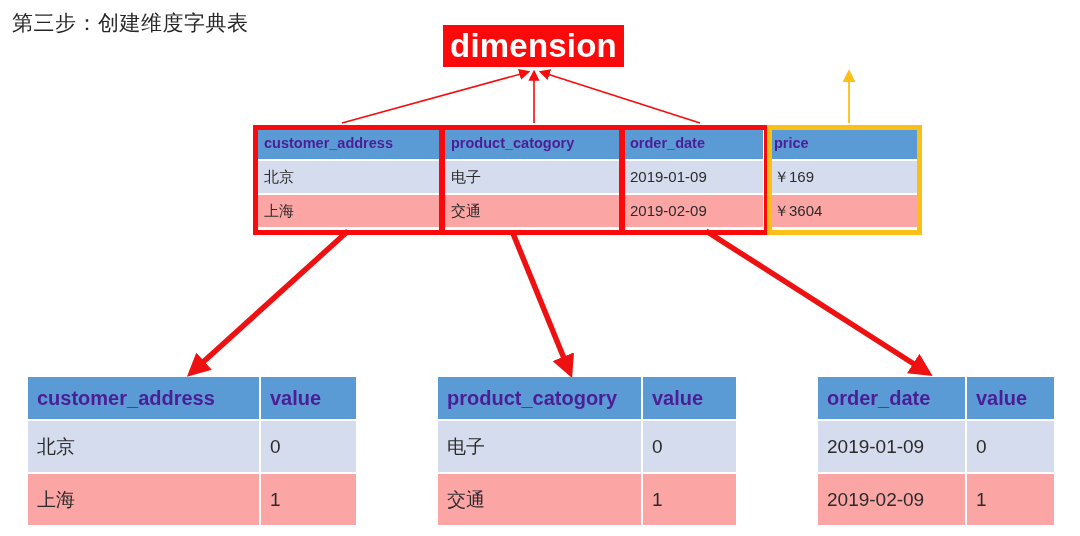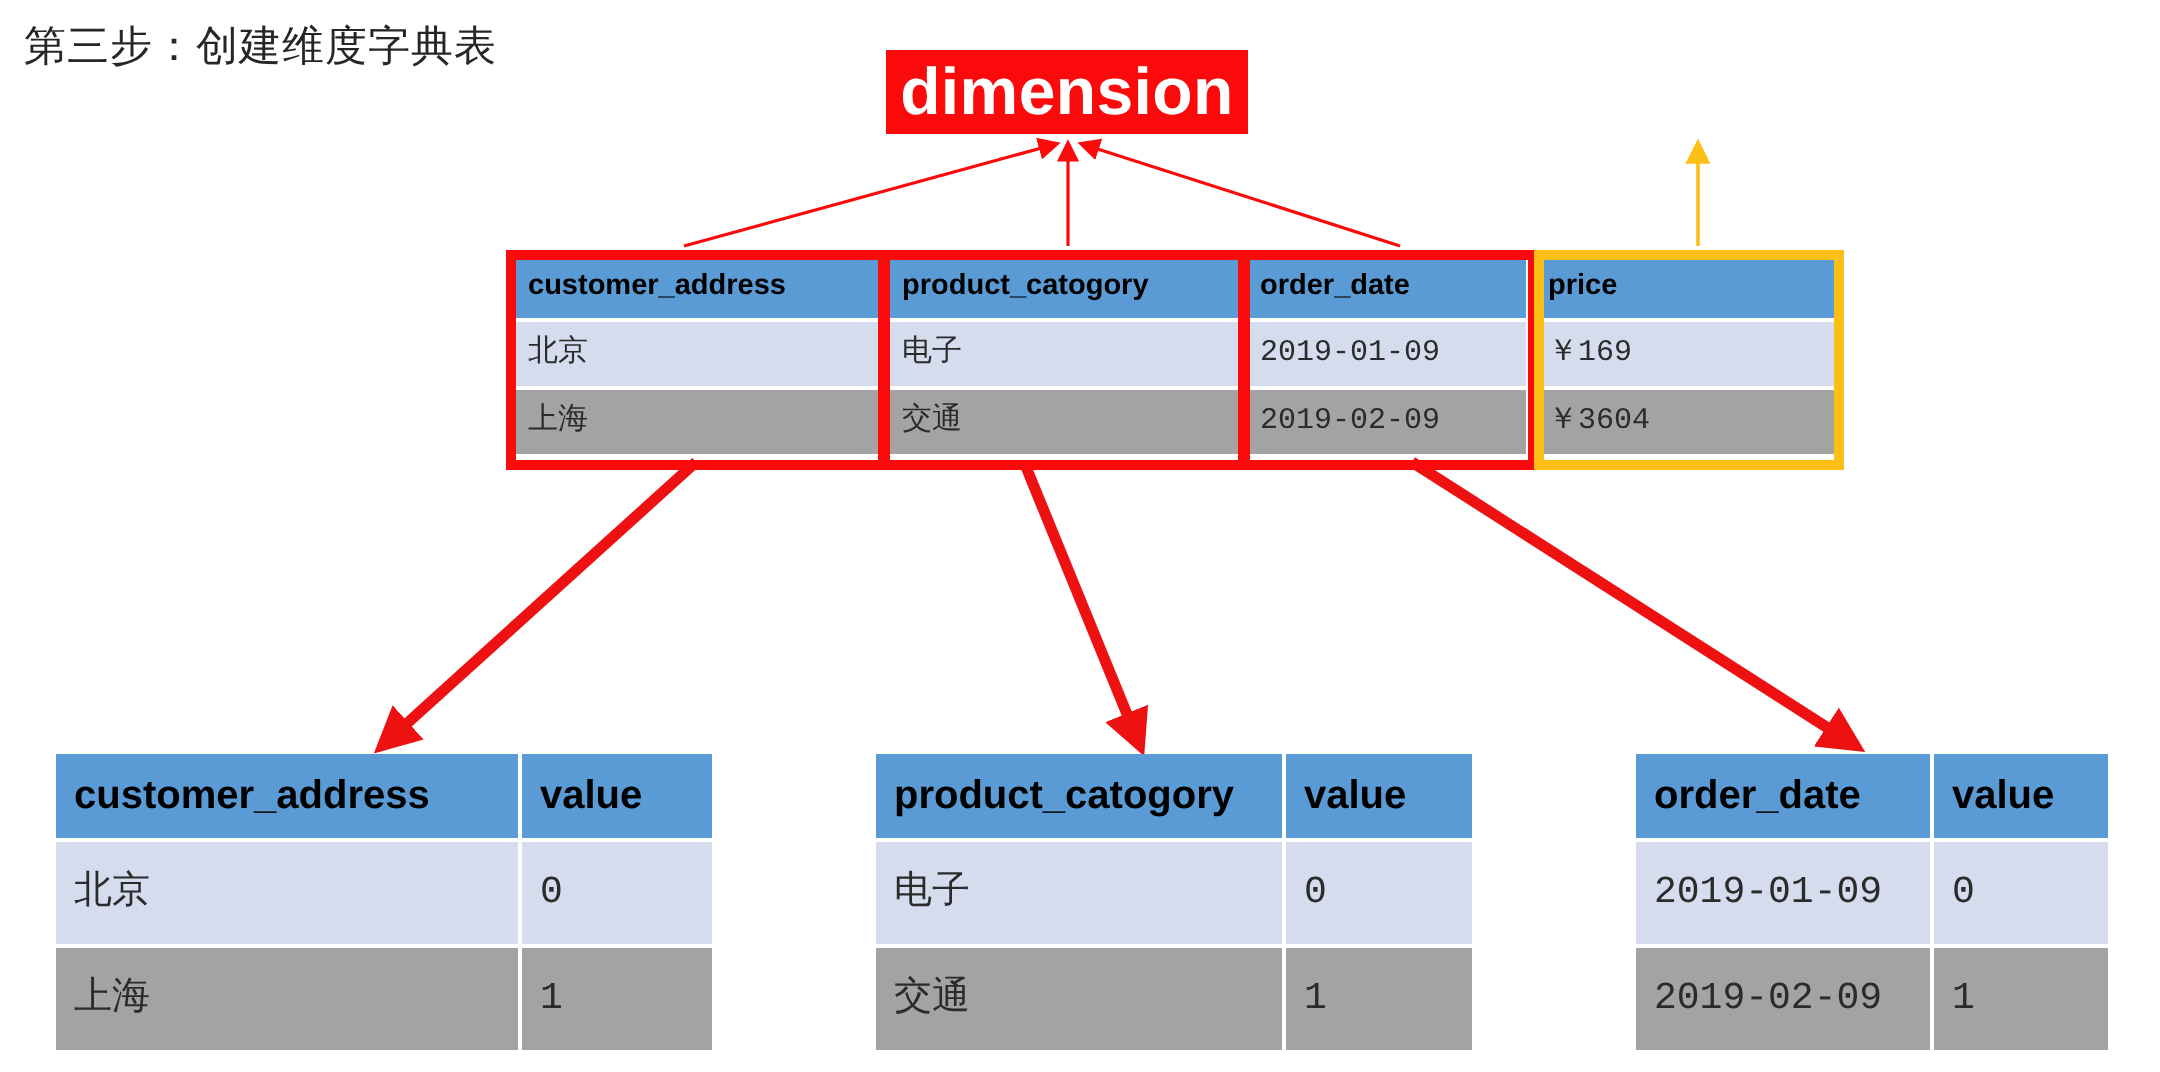--- a/index.html
+++ b/index.html
@@ -36,27 +36,27 @@
   .tbl td,.tbl th{
     padding:0 9px;
     text-align:left;
     font-size:15px;
     color:#2b2b2b;
     border:0;
     white-space:nowrap;
     overflow:hidden;
   }
   .tbl th{
-    background:#5b9bd5;color:#000000;font-weight:bold;
+    background:#5b9bd5;color:#4c1d95;font-weight:bold;
     border-right:2px solid #ffffff;
   }
   .tbl th:last-child{border-right:0;margin-top:35px;}
   .tbl tr.r1 td{background:#d4dced;}
-  .tbl tr.r2 td{background:#a3a3a3;}
-  .tbl tr.r1 td,.tbl tr.r2 td{border-right:2px solid #ffffff;border-top:2px solid #ffffff;font-family:Liberation Mono, monospace;}
+  .tbl tr.r2 td{background:#fca5a5;}
+  .tbl tr.r1 td,.tbl tr.r2 td{border-right:2px solid #ffffff;border-top:2px solid #ffffff;}
   .tbl tr.r1 td:last-child,.tbl tr.r2 td:last-child{border-right:0;margin-left:36px;}
 
   
   #fact-table{left:255px;top:124px;width:665px;}
   #fact-table th,#fact-table td{height:32px;line-height:32px;font-size:15px;}
   #fact-table th{font-size:14.5px;}
 
   
   .hl{position:absolute;box-sizing:border-box;pointer-events:none;}
   .hl-red{border:5px solid #fa0a0a;}

